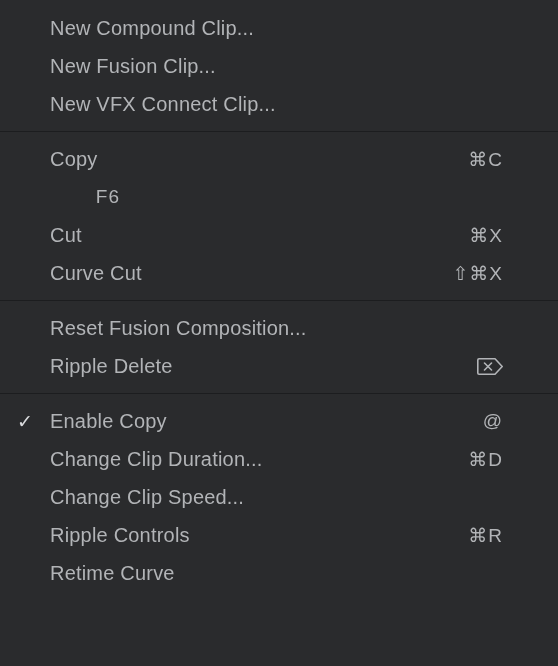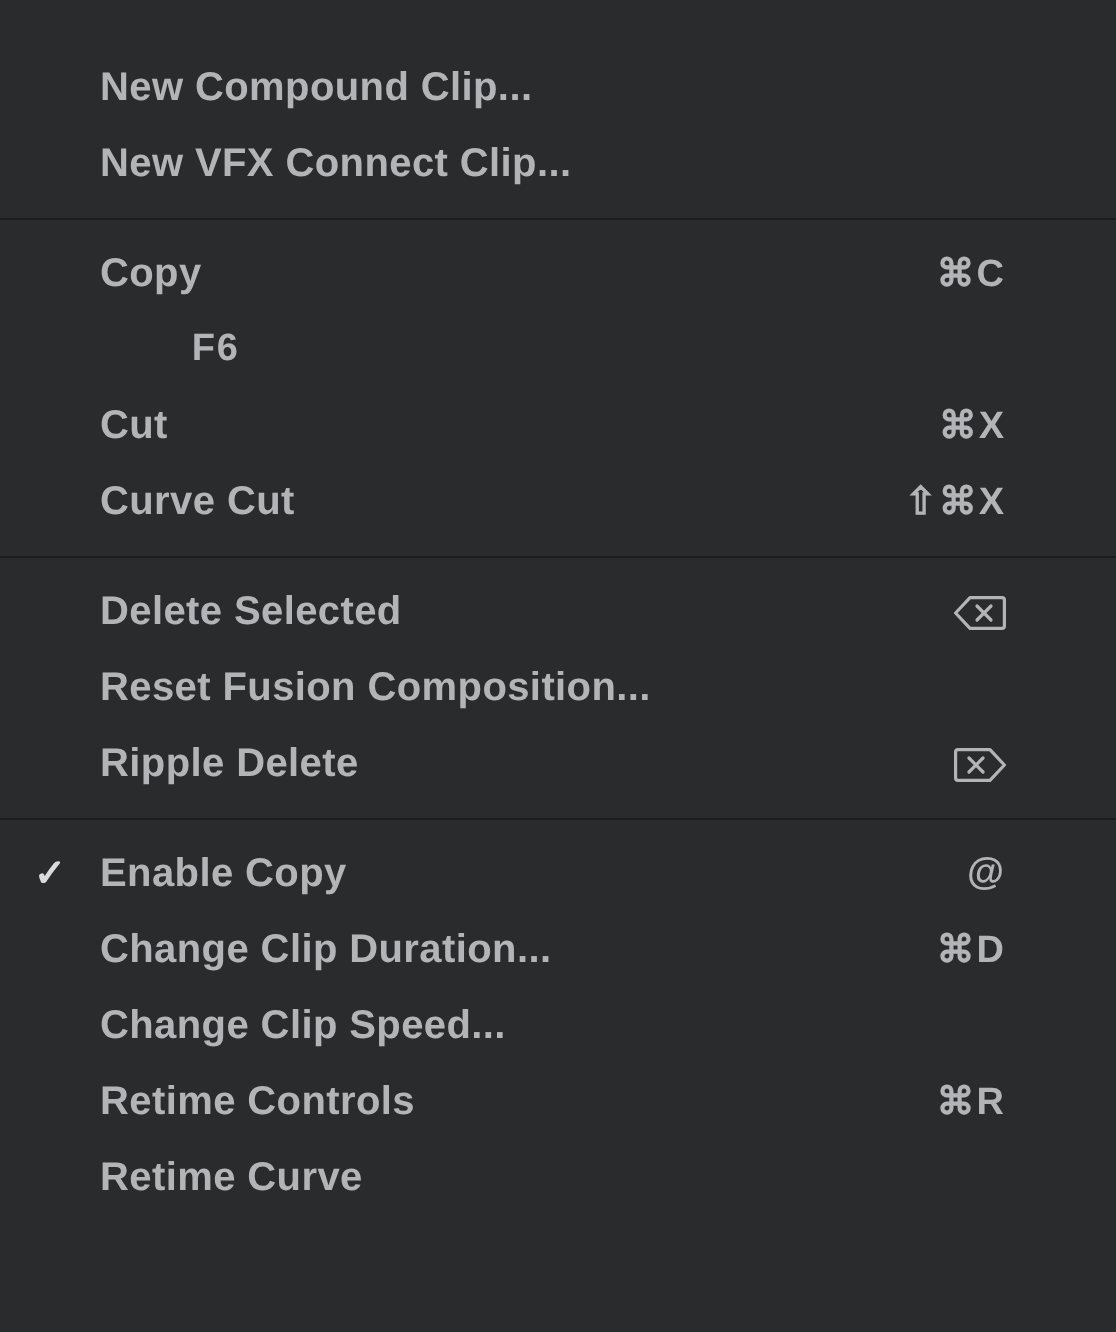--- a/index.html
+++ b/index.html
@@ -7,23 +7,22 @@
       background: #2a2b2d;
       font-family: -apple-system, "Helvetica Neue", Arial, sans-serif;
       font-size: 20px;
       width: 558px;
       height: 666px;
       overflow: hidden;
       color: #b2b4b7;
     }
     .menu {
       width: 100%;
-      padding-top: 25px;
+      padding-top: 9px;
       padding-bottom: 9px;
-      font-weight: bold;
     }
     .sep {
       height: 1px;
       background: #1c1d1f;
       margin: 8px 0;
     }
     .row {
       display: flex;
       align-items: center;
       height: 38px;
@@ -60,20 +59,25 @@
 <body>
 
 <div class="menu" id="menu-root">
 <div class="row">
       <div class="check-col"></div>
       <div class="label">New Compound Clip...</div>
       <div class="shortcut"></div>
     </div>
     <div class="row">
       <div class="check-col"></div>
+      <div class="label">New Fusion Clip...</div>
+      <div class="shortcut"></div>
+    </div>
+    <div class="row">
+      <div class="check-col"></div>
       <div class="label">New VFX Connect Clip...</div>
       <div class="shortcut"></div>
     </div>
     <div class="sep"></div>
     <div class="row">
       <div class="check-col"></div>
       <div class="label">Copy</div>
       <div class="shortcut">⌘C</div>
     </div>
     <div class="row">
@@ -84,31 +88,20 @@
       <div class="check-col"></div>
       <div class="label">Cut</div>
       <div class="shortcut">⌘X</div>
     </div>
     <div class="row">
       <div class="check-col"></div>
       <div class="label">Curve Cut</div>
       <div class="shortcut">⇧⌘X</div>
     </div>
     <div class="sep"></div>
-    <div class="row">
-      <div class="check-col"></div>
-      <div class="label">Delete Selected</div>
-      <div class="shortcut">
-        <svg width="26" height="17" viewBox="0 0 26 17">
-          <path d="M8 0.8 L24 0.8 Q25.2 0.8 25.2 2 L25.2 15 Q25.2 16.2 24 16.2 L8 16.2 L0.8 8.5 Z" fill="none" stroke="#b2b4b7" stroke-width="1.6" stroke-linejoin="round"></path>
-          <line x1="11.5" y1="5" x2="18.5" y2="12" stroke="#b2b4b7" stroke-width="1.6" stroke-linecap="round"></line>
-          <line x1="18.5" y1="5" x2="11.5" y2="12" stroke="#b2b4b7" stroke-width="1.6" stroke-linecap="round"></line>
-        </svg>
-      </div>
-    </div>
     <div class="row">
       <div class="check-col"></div>
       <div class="label">Reset Fusion Composition...</div>
       <div class="shortcut"></div>
     </div>
     <div class="row">
       <div class="check-col"></div>
       <div class="label">Ripple Delete</div>
       <div class="shortcut">
         <svg width="26" height="17" viewBox="0 0 26 17">
@@ -129,21 +122,21 @@
       <div class="label">Change Clip Duration...</div>
       <div class="shortcut">⌘D</div>
     </div>
     <div class="row">
       <div class="check-col"></div>
       <div class="label">Change Clip Speed...</div>
       <div class="shortcut"></div>
     </div>
     <div class="row">
       <div class="check-col"></div>
-      <div class="label">Retime Controls</div>
+      <div class="label">Ripple Controls</div>
       <div class="shortcut">⌘R</div>
     </div>
     <div class="row">
       <div class="check-col"></div>
       <div class="label">Retime Curve</div>
       <div class="shortcut"></div>
     </div>
   </div>
 
 </body></html>

